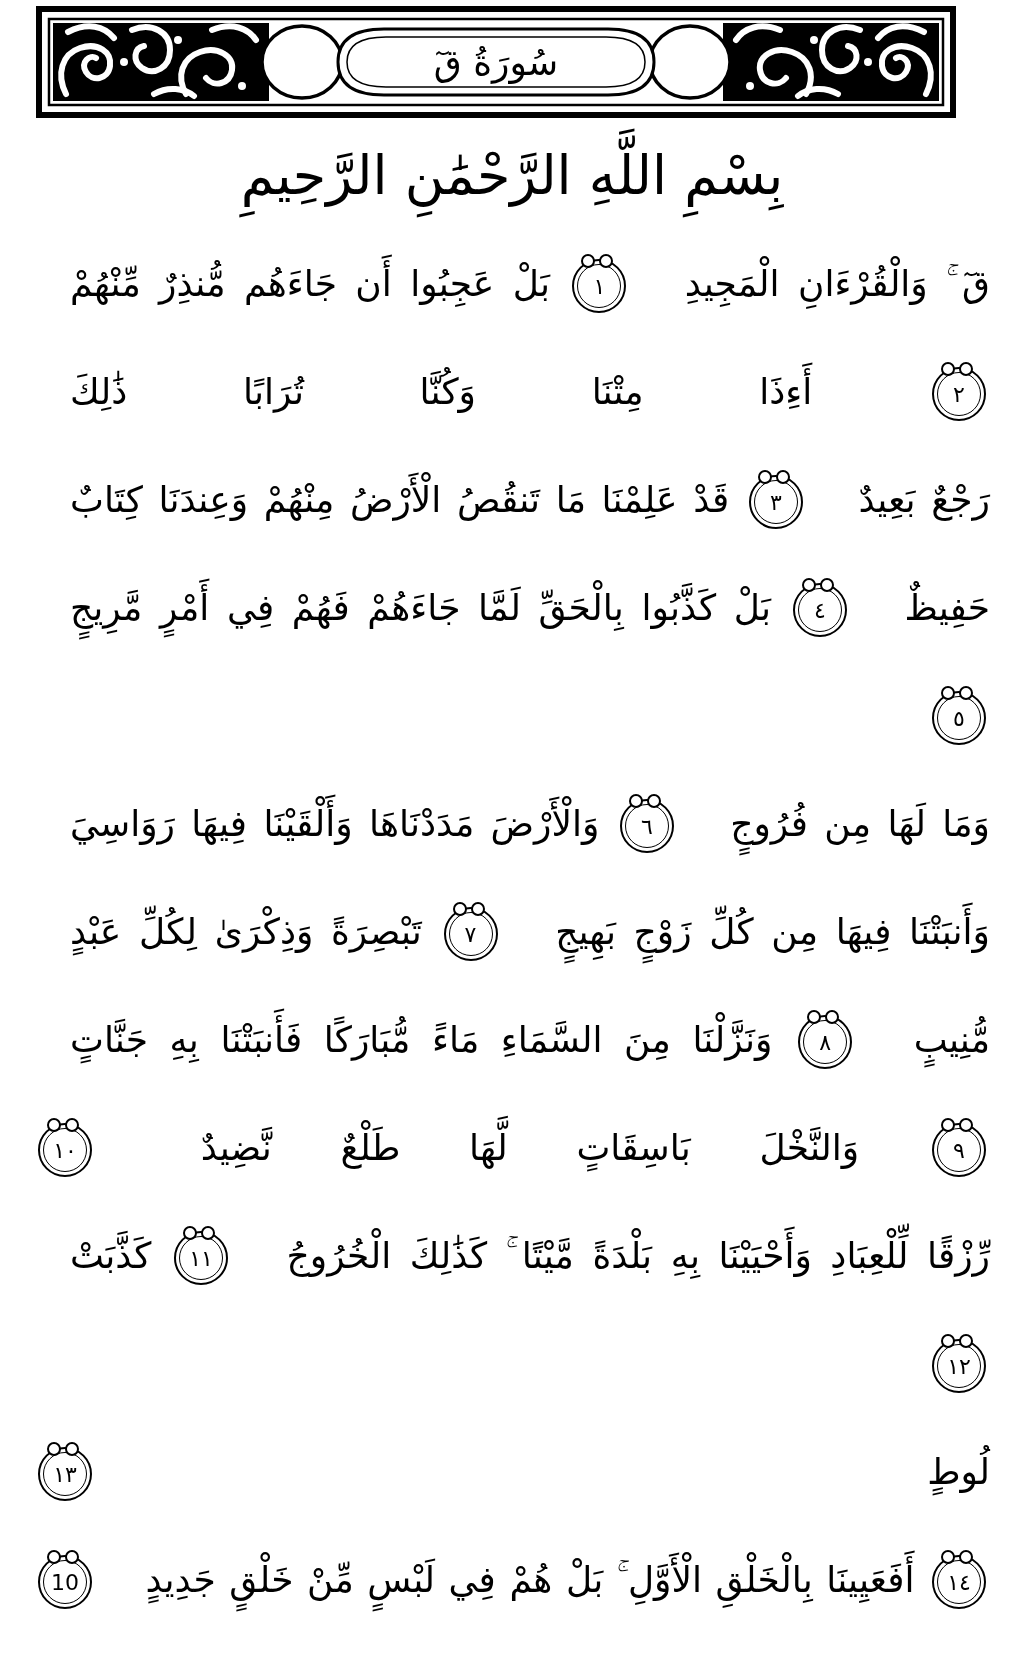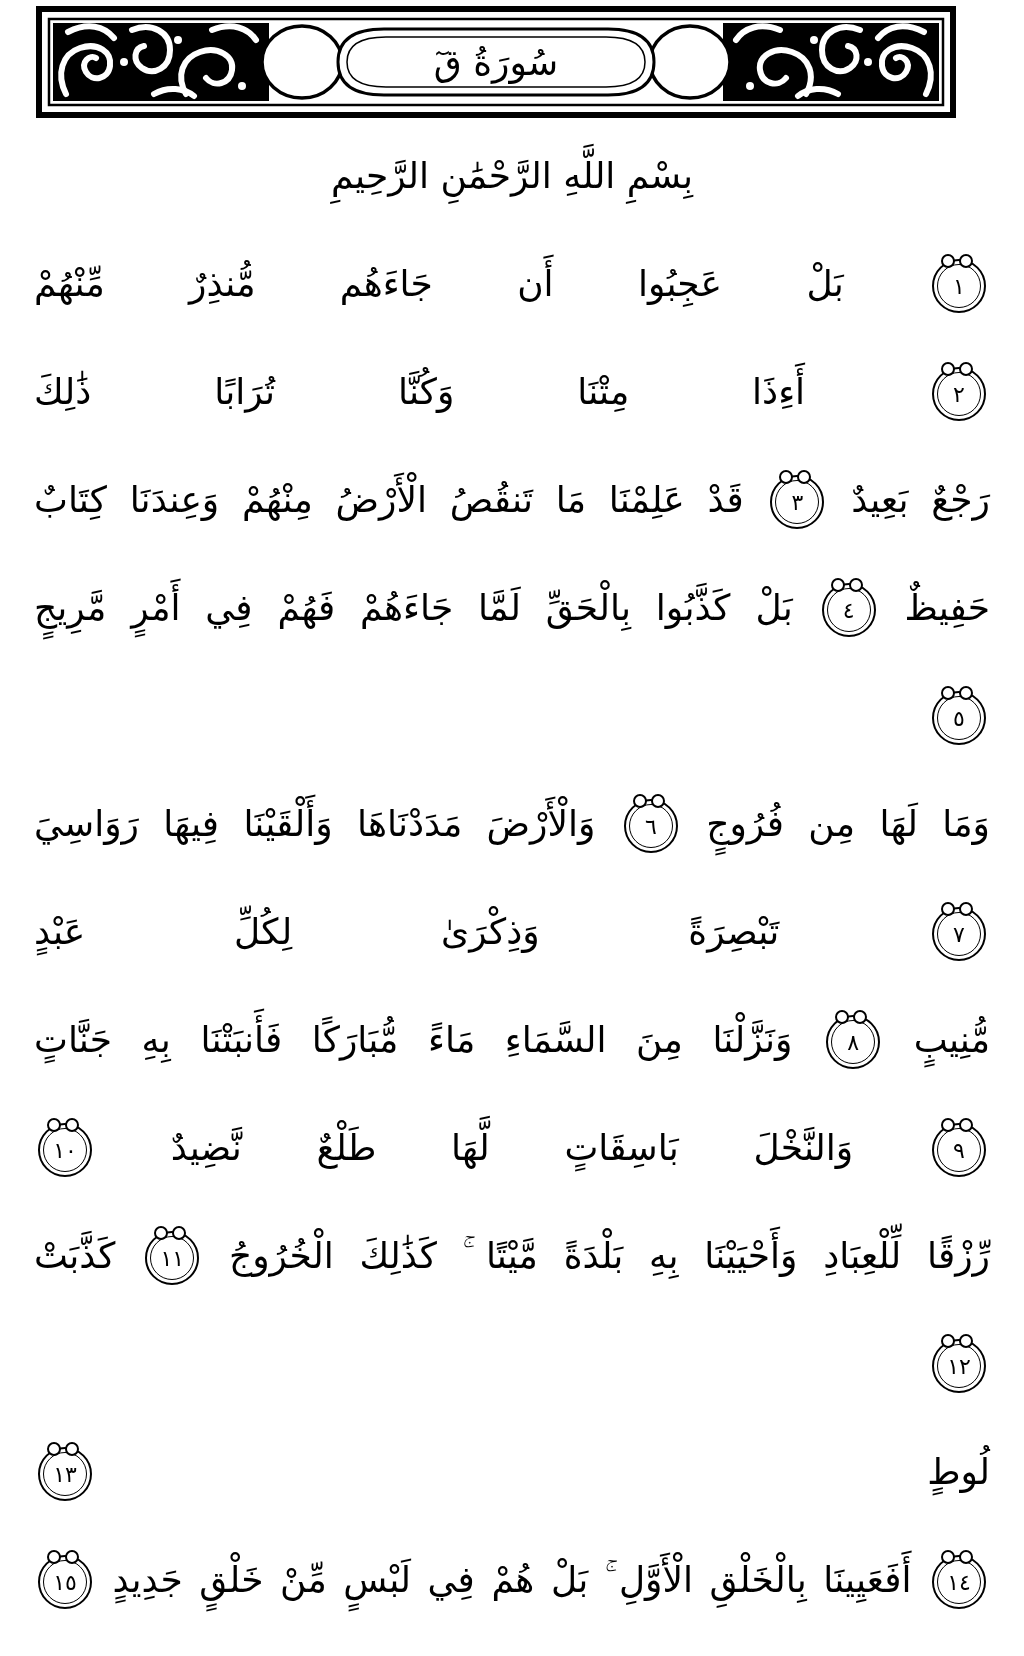--- a/index.html
+++ b/index.html
@@ -20,40 +20,40 @@
   .header-wrap {
     width: 888px;
     margin: 6px auto 0 auto;
   }
   .bismillah {
     width: 956px;
     margin: 0 auto;
     height: 108px;
     line-height: 108px;
     text-align: center;
-    font-size: 36px;
+    font-size: 54px;
     white-space: nowrap;
     letter-spacing: 1px;
   }
   .lines {
     width: 956px;
     margin: 0 auto;
   }
   .line {
     height: 108px;
     line-height: 108px;
     font-size: 36px;
     direction: rtl;
     text-align: justify;
     text-align-last: justify;
     text-justify: inter-word;
     white-space: nowrap;
     overflow: visible;
   }
-  .vtext { white-space: normal; }
+  .vtext { white-space: normal; margin-left: 36px; }
   .ayah {
     position: relative;
     display: inline-flex;
     align-items: center;
     justify-content: center;
     width: 54px;
     height: 54px;
     border: 2px solid #000;
     border-radius: 50%;
     background: #fff;
@@ -117,39 +117,39 @@
       <path d="M302,56 C302,32 320,23 348,23 L572,23 C600,23 618,32 618,56 C618,80 600,89 572,89 L348,89 C320,89 302,80 302,56 Z" fill="#ffffff" stroke="#000000" stroke-width="3"></path>
       <path d="M311,56 C311,39 325,31 350,31 L570,31 C595,31 609,39 609,56 C609,73 595,81 570,81 L350,81 C325,81 311,73 311,56 Z" fill="none" stroke="#000000" stroke-width="1.5"></path>
 
       <text x="460" y="69" text-anchor="middle" font-size="36" fill="#000000" font-family="DejaVu Sans, sans-serif">سُورَةُ قٓ</text>
     </svg>
   </div>
 
   <div class="bismillah">بِسْمِ اللَّهِ الرَّحْمَٰنِ الرَّحِيمِ</div>
 
   <div class="lines">
-      <div class="line"> <span class="ayah">
+      <div class="line"><span class="vtext">قٓ ۚ وَالْقُرْءَانِ الْمَجِيدِ</span> <span class="ayah">
           <span class="ayah-n">١</span>
         </span> <span class="vtext">بَلْ عَجِبُوا أَن جَاءَهُم مُّنذِرٌ مِّنْهُمْ</span> </div>
       <div class="line"> <span class="ayah">
           <span class="ayah-n">٢</span>
         </span> <span class="vtext">أَءِذَا مِتْنَا وَكُنَّا تُرَابًا ذَٰلِكَ</span> </div>
       <div class="line"><span class="vtext">رَجْعٌ بَعِيدٌ</span> <span class="ayah">
           <span class="ayah-n">٣</span>
         </span> <span class="vtext">قَدْ عَلِمْنَا مَا تَنقُصُ الْأَرْضُ مِنْهُمْ وَعِندَنَا كِتَابٌ</span> </div>
       <div class="line"><span class="vtext">حَفِيظٌ</span> <span class="ayah">
           <span class="ayah-n">٤</span>
         </span> <span class="vtext">بَلْ كَذَّبُوا بِالْحَقِّ لَمَّا جَاءَهُمْ فَهُمْ فِي أَمْرٍ مَّرِيجٍ</span> </div>
       <div class="line"><span class="ayah">
           <span class="ayah-n">٥</span>
         </span>  </div>
       <div class="line"><span class="vtext">وَمَا لَهَا مِن فُرُوجٍ</span> <span class="ayah">
           <span class="ayah-n">٦</span>
         </span> <span class="vtext">وَالْأَرْضَ مَدَدْنَاهَا وَأَلْقَيْنَا فِيهَا رَوَاسِيَ</span> </div>
-      <div class="line"> <span class="ayah">
+      <div class="line"><span class="vtext">وَأَنبَتْنَا فِيهَا مِن كُلِّ زَوْجٍ بَهِيجٍ</span> <span class="ayah">
           <span class="ayah-n">٧</span>
         </span> <span class="vtext">تَبْصِرَةً وَذِكْرَىٰ لِكُلِّ عَبْدٍ</span> </div>
       <div class="line"><span class="vtext">مُّنِيبٍ</span> <span class="ayah">
           <span class="ayah-n">٨</span>
         </span> <span class="vtext">وَنَزَّلْنَا مِنَ السَّمَاءِ مَاءً مُّبَارَكًا فَأَنبَتْنَا بِهِ جَنَّاتٍ</span> </div>
       <div class="line"> <span class="ayah">
           <span class="ayah-n">٩</span>
         </span> <span class="vtext">وَالنَّخْلَ بَاسِقَاتٍ لَّهَا طَلْعٌ نَّضِيدٌ</span> <span class="ayah">
           <span class="ayah-n">١٠</span>
         </span> </div>
@@ -158,17 +158,17 @@
         </span> <span class="vtext">كَذَّبَتْ</span> </div>
       <div class="line"> <span class="ayah">
           <span class="ayah-n">١٢</span>
         </span>  </div>
       <div class="line"><span class="vtext">لُوطٍ</span> <span class="ayah">
           <span class="ayah-n">١٣</span>
         </span>  </div>
       <div class="line"><span class="ayah">
           <span class="ayah-n">١٤</span>
         </span> <span class="vtext">أَفَعَيِينَا بِالْخَلْقِ الْأَوَّلِ ۚ بَلْ هُمْ فِي لَبْسٍ مِّنْ خَلْقٍ جَدِيدٍ</span> <span class="ayah">
-          <span class="ayah-n">١٥</span>
+          <span class="ayah-n">10</span>
         </span> </div>
     </div>
 
 </div>
 
 </body></html>

